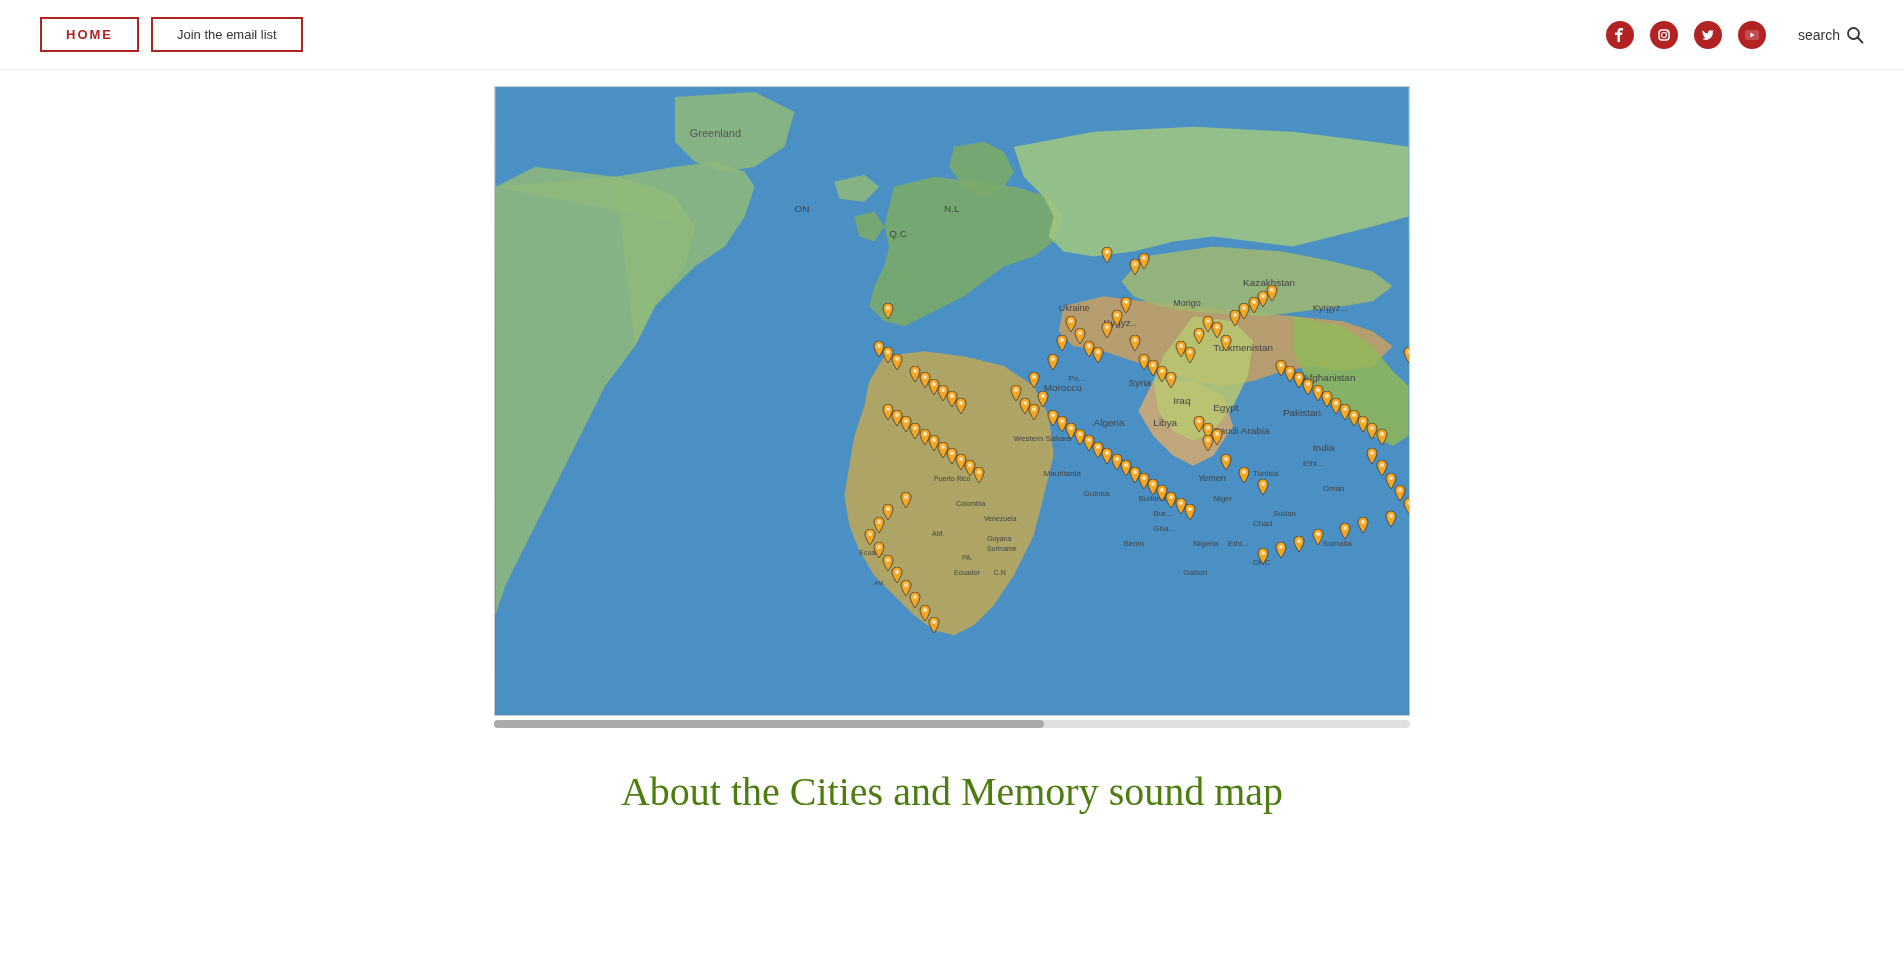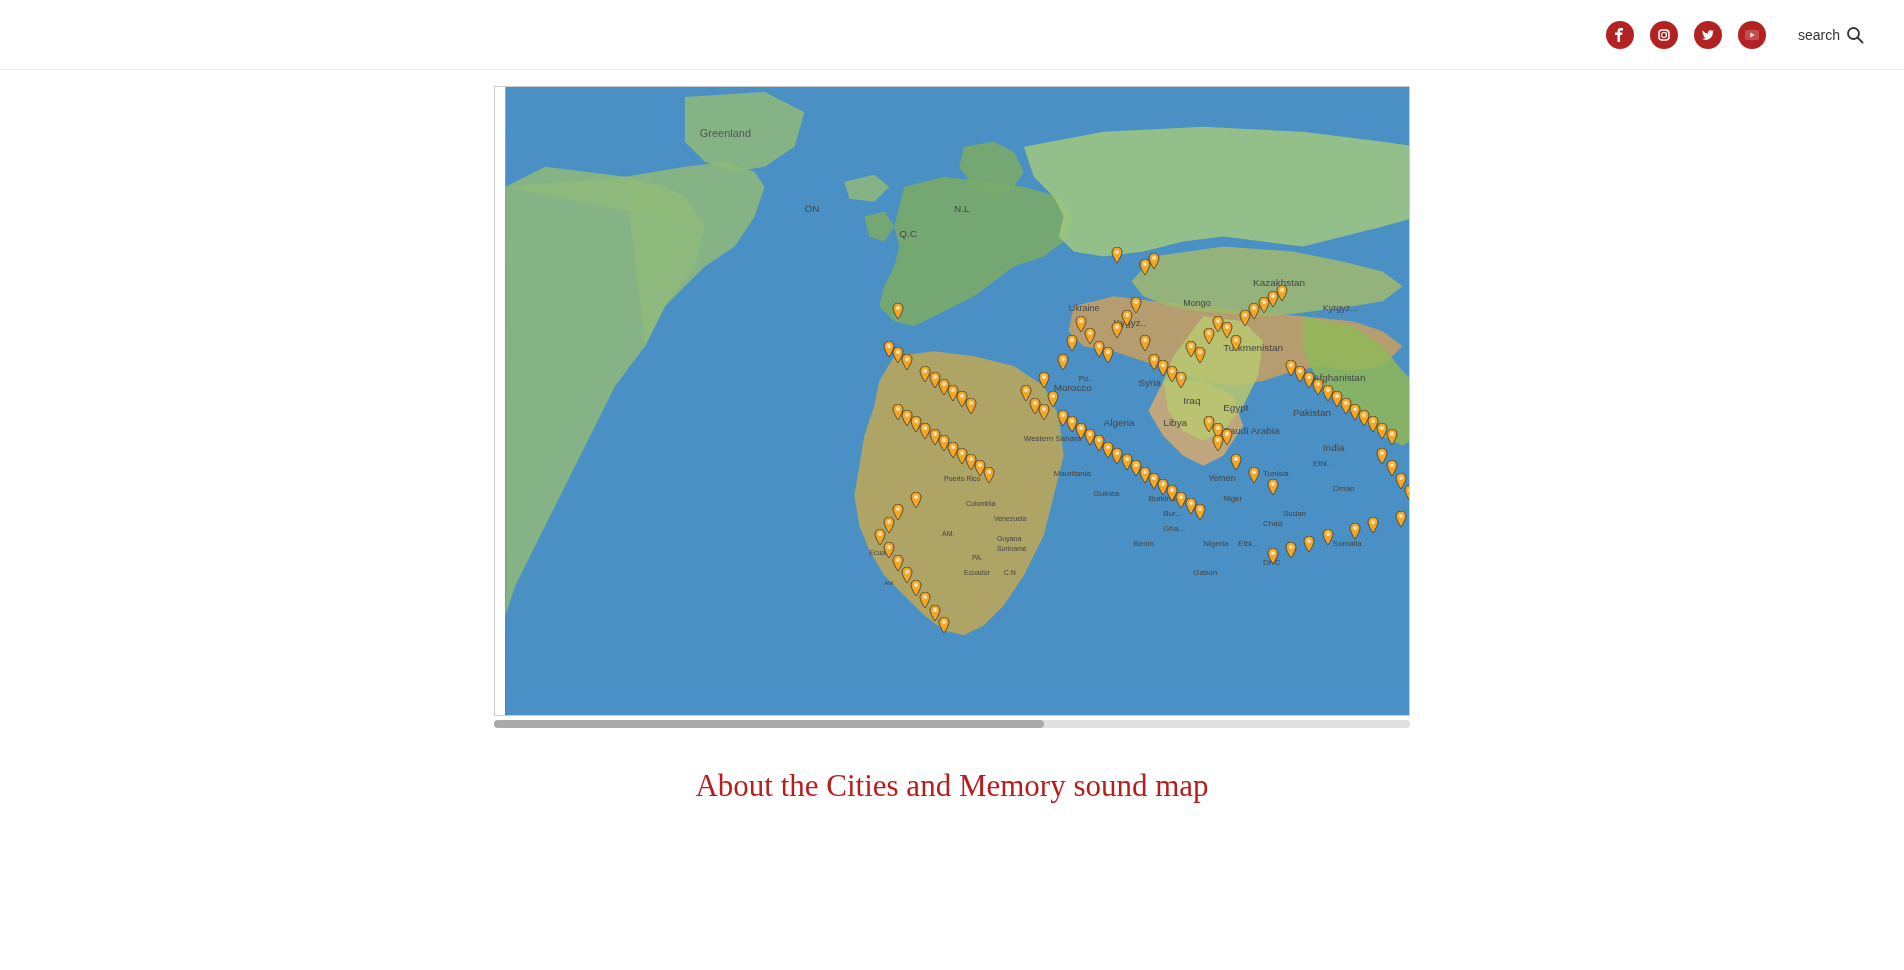--- a/index.html
+++ b/index.html
@@ -108,21 +108,20 @@
       position: relative;
       overflow: hidden;
       border: 1px solid #ccc;
     }
     .map-bg {
       width: 100%;
       height: 100%;
       position: relative;
       background: linear-gradient(180deg, #a8d4f5 0%, #5ba3d9 30%, #4a90c4 60%, #3a7ab0 100%);
       overflow: hidden;
-      margin-left: 10px;
     }
 
     
     .map-svg {
       position: absolute;
       top: 0; left: 0;
       width: 100%; height: 100%;
     }
 
     
@@ -143,29 +142,33 @@
       border-radius: 4px;
     }
 
     
     .about-section {
       padding: 40px 0 0 0;
       text-align: center;
     }
     .about-title {
       font-family: Georgia, serif;
-      font-size: 31px;
-      color: #b91c1c;
+      font-size: 40px;
+      color: #4d7c0f;
       font-weight: normal;
     }
   </style>
 </head>
 <body>
 
 <nav>
+  <div class="nav-left">
+    <button class="nav-home-btn">HOME</button>
+    <button class="nav-email-btn">Join the email list</button>
+  </div>
   <div class="nav-right">
     <div class="social-icon">
       <svg width="10" height="14" viewBox="0 0 10 14" fill="none">
           <path d="M6.5 2.5H8V0H5.5C3.8 0 2.5 1.3 2.5 3v1.5H0V7h2.5V14H5V7h2L7.5 4.5H5V3c0-.3.2-.5.5-.5H6.5z" fill="white"></path>
         </svg>
     </div>
     <div class="social-icon">
       <svg width="12" height="12" viewBox="0 0 12 12" fill="none">
           <rect x="1" y="1" width="10" height="10" rx="3" stroke="white" stroke-width="1.5" fill="none"></rect>
           <circle cx="6" cy="6" r="2.5" stroke="white" stroke-width="1.2" fill="none"></circle>

